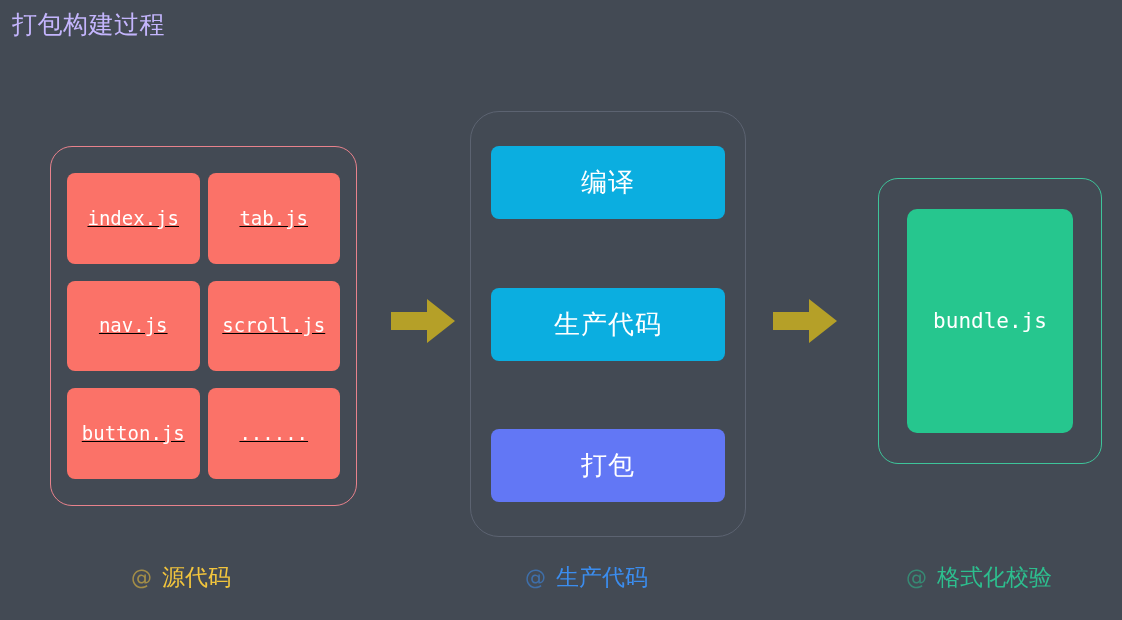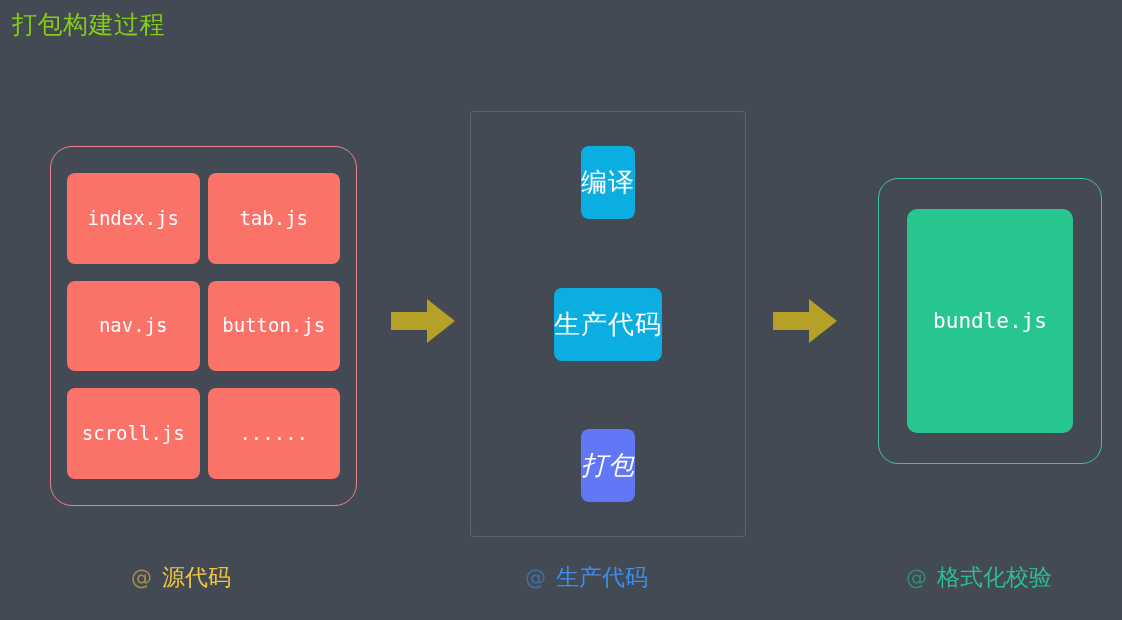--- a/index.html
+++ b/index.html
@@ -13,41 +13,42 @@
     font-family: "DejaVu Sans", sans-serif;
     overflow: hidden;
     position: relative;
   }
 
   .page-title {
     position: absolute;
     left: 12px;
     top: 8px;
     font-size: 25px;
-    color: #84cc16;
+    color: #c4b5fd;
     font-family: "DejaVu Sans", sans-serif;
     letter-spacing: 0.5px;
     white-space: nowrap;
   }
 
   
   .stage {
     position: absolute;
     box-sizing: border-box;
   }
 
   
   #stage-source {
     left: 50px;
     top: 146px;
     width: 307px;
     height: 360px;
     border: 1.4px solid #E8828C;
     border-radius: 22px;
     padding: 26px 16px;
+    text-decoration: underline;
   }
   .file-grid {
     display: grid;
     grid-template-columns: 1fr 1fr;
     grid-template-rows: 1fr 1fr 1fr;
     gap: 17px 8px;
     width: 100%;
     height: 100%;
   }
   .file-box {
@@ -66,39 +67,38 @@
     word-break: break-all;
   }
 
   
   #stage-tool {
     left: 470px;
     top: 111px;
     width: 276px;
     height: 426px;
     border: 1.4px solid #5C6371;
-    border-radius: 3px;
+    border-radius: 29px;
     padding: 34px 20px;
     display: flex;
     flex-direction: column;
     justify-content: space-between;
-    align-items: center;
   }
   .step-box {
     height: 73px;
     border-radius: 8px;
     display: flex;
     align-items: center;
     justify-content: center;
     color: #FFFFFF;
     font-size: 26px;
     letter-spacing: 1px;
   }
   .step-cyan   { background: #0BAEE0; }
-  .step-purple { background: #6277F5; font-style: italic; }
+  .step-purple { background: #6277F5; }
 
   
   #stage-output {
     left: 878px;
     top: 178px;
     width: 224px;
     height: 286px;
     border: 1.4px solid #3EC49A;
     border-radius: 20px;
     padding: 30px 28px;
@@ -147,22 +147,22 @@
 </head>
 <body>
 
 <div class="page-title">打包构建过程</div>
 
 <div class="stage" id="stage-source">
   <div class="file-grid">
     <div class="file-box">index.js</div>
     <div class="file-box">tab.js</div>
     <div class="file-box">nav.js</div>
+    <div class="file-box">scroll.js</div>
     <div class="file-box">button.js</div>
-    <div class="file-box">scroll.js</div>
     <div class="file-box">......</div>
   </div>
 </div>
 
 <div class="arrow" id="arrow-1">
   <svg viewBox="0 0 64 48" width="64" height="48" aria-hidden="true">
     <polygon points="0,15 36,15 36,2 64,24 36,46 36,33 0,33" fill="#B5A028"></polygon>
   </svg>
 </div>
 

